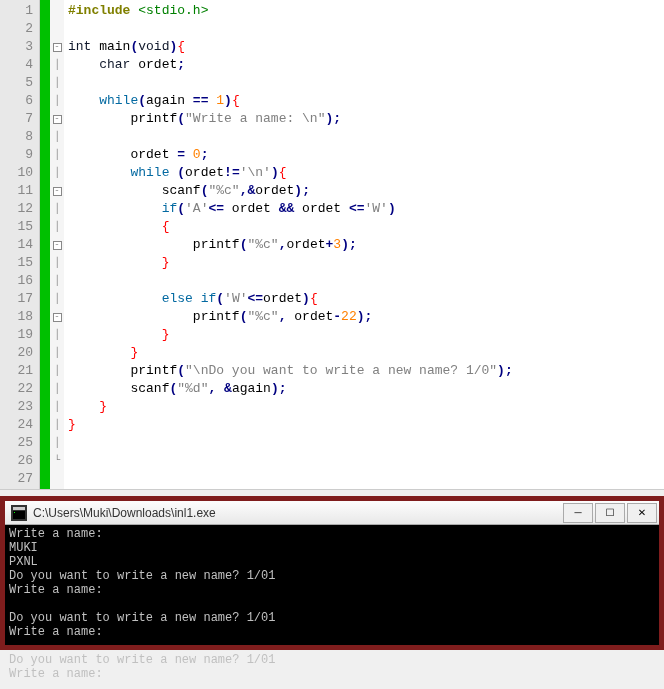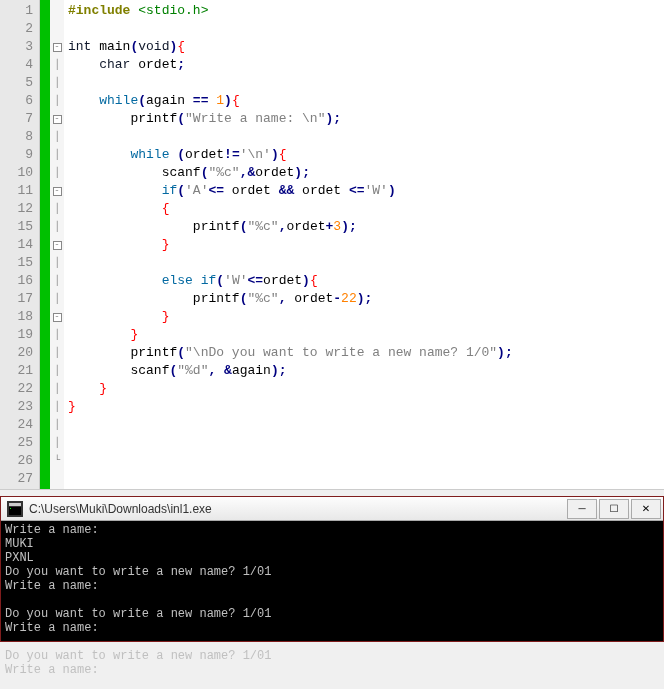--- a/index.html
+++ b/index.html
@@ -76,21 +76,21 @@
     .kw { color: #0369a1; }
     .type { color: #0f172a; }
     .pp { color: #808000; font-weight: bold; }
     .str { color: #808080; }
     .num { color: #ff8000; }
     .op { color: #000080; font-weight: bold; }
     .br { color: #ff0000; }
     .inc { color: #008000; }
     
     .console-window {
-      border: 1px solid #7f1d1d;
+      border: 5px solid #7f1d1d;
       background: #fff;
       margin-top: 6px;
     }
     .console-titlebar {
       background: linear-gradient(#fdfdfd, #e8e8e8);
       height: 24px;
       display: flex;
       align-items: center;
       border-bottom: 1px solid #aaa;
     }
@@ -196,20 +196,21 @@
   </div>
   <div class="code-area">
     <div class="code-line"><span class="pp">#include</span><span class="inc"> &lt;stdio.h&gt;</span></div>
     <div class="code-line"></div>
     <div class="code-line"><span class="type">int</span><span> main</span><span class="op">(</span><span class="type">void</span><span class="op">)</span><span class="br">{</span></div>
     <div class="code-line">    <span class="type">char</span><span> ordet</span><span class="op">;</span></div>
     <div class="code-line"></div>
     <div class="code-line">    <span class="kw">while</span><span class="op">(</span><span>again </span><span class="op">==</span><span> </span><span class="num">1</span><span class="op">)</span><span class="br">{</span></div>
     <div class="code-line">        <span>printf</span><span class="op">(</span><span class="str">"Write a name: \n"</span><span class="op">)</span><span class="op">;</span></div>
     <div class="code-line"></div>
+    <div class="code-line">        <span>ordet </span><span class="op">=</span><span> </span><span class="num">0</span><span class="op">;</span></div>
     <div class="code-line">        <span class="kw">while</span><span> </span><span class="op">(</span><span>ordet</span><span class="op">!=</span><span class="str">'\n'</span><span class="op">)</span><span class="br">{</span></div>
     <div class="code-line">            <span>scanf</span><span class="op">(</span><span class="str">"%c"</span><span class="op">,</span><span class="op">&amp;</span><span>ordet</span><span class="op">)</span><span class="op">;</span></div>
     <div class="code-line">            <span class="kw">if</span><span class="op">(</span><span class="str">'A'</span><span class="op">&lt;=</span><span> ordet </span><span class="op">&amp;&amp;</span><span> ordet </span><span class="op">&lt;=</span><span class="str">'W'</span><span class="op">)</span></div>
     <div class="code-line">            <span class="br">{</span></div>
     <div class="code-line">                <span>printf</span><span class="op">(</span><span class="str">"%c"</span><span class="op">,</span><span>ordet</span><span class="op">+</span><span class="num">3</span><span class="op">)</span><span class="op">;</span></div>
     <div class="code-line">            <span class="br">}</span></div>
     <div class="code-line"></div>
     <div class="code-line">            <span class="kw">else</span><span> </span><span class="kw">if</span><span class="op">(</span><span class="str">'W'</span><span class="op">&lt;=</span><span>ordet</span><span class="op">)</span><span class="br">{</span></div>
     <div class="code-line">                <span>printf</span><span class="op">(</span><span class="str">"%c"</span><span class="op">,</span><span> ordet</span><span class="op">-</span><span class="num">22</span><span class="op">)</span><span class="op">;</span></div>
     <div class="code-line">            <span class="br">}</span></div>

